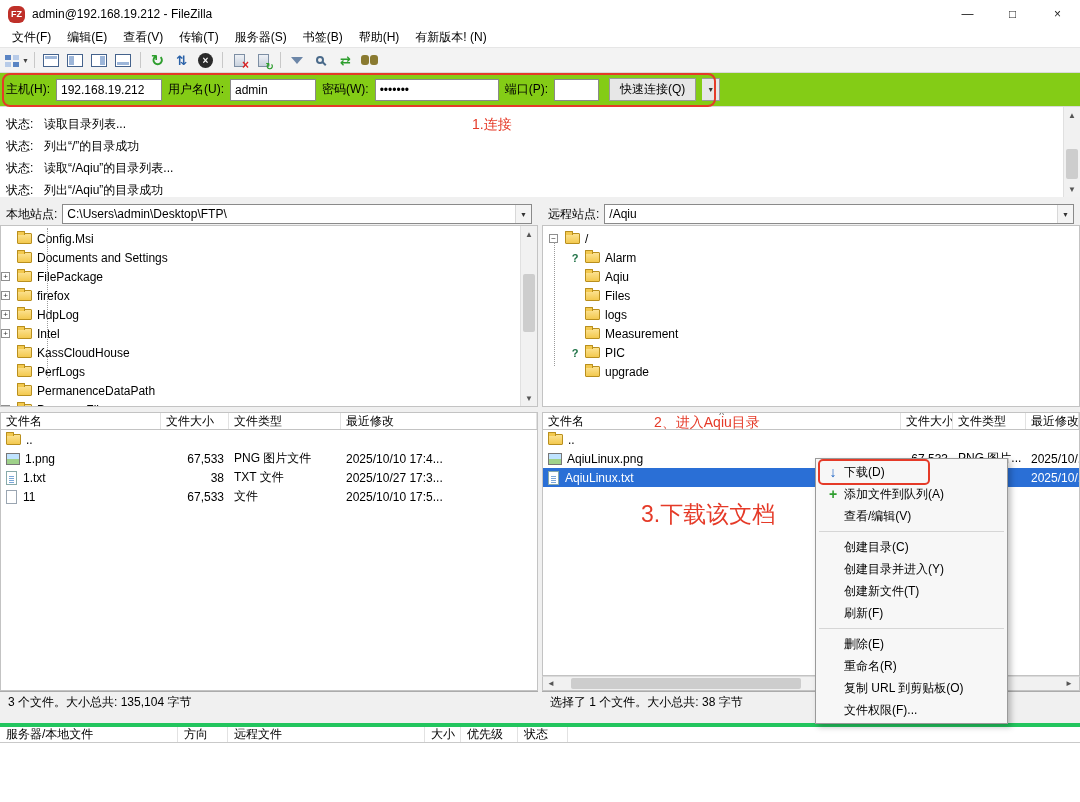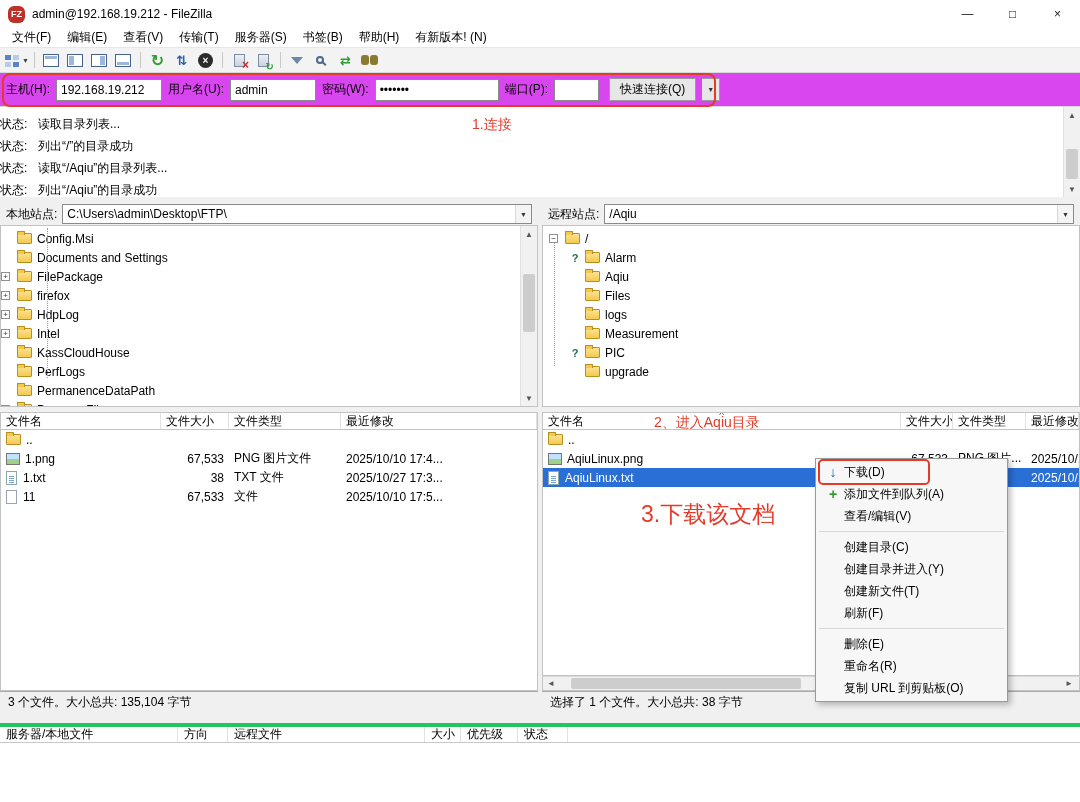--- a/index.html
+++ b/index.html
@@ -41,32 +41,32 @@
   .icn-srv.grn::after{content:"↻";position:absolute;right:-6px;bottom:-6px;color:#2e9e2e;font-weight:bold;font-size:10px}
   .icn-funnel{width:0;height:0;border-left:6px solid transparent;border-right:6px solid transparent;border-top:7px solid #6d87a8}
   .icn-mag{width:8px;height:8px;border:2px solid #4a6a8a;border-radius:50%;position:relative;margin-right:3px}
   .icn-mag::after{content:"";position:absolute;width:2px;height:5px;background:#4a6a8a;right:-3px;bottom:-4px;transform:rotate(-45deg)}
   .g-sync{color:#2e9e2e;font-size:13px;font-weight:bold}
   .icn-bino{position:relative;width:17px;height:10px}
   .icn-bino::before,.icn-bino::after{content:"";position:absolute;top:0;width:8px;height:10px;background:#8a7a30;border-radius:3px}
   .icn-bino::before{left:0}.icn-bino::after{right:0}
 
   
-  .quickbar{height:34px;background:#d946ef;border-bottom:1px solid #d9d9d9;display:flex;align-items:center;
+  .quickbar{height:34px;background:#84cc16;border-bottom:1px solid #d9d9d9;display:flex;align-items:center;
             padding-left:6px;gap:6px}
   .qlabel{white-space:nowrap}
   .qinput{height:22px;border:1px solid #8a8a8a;background:#fff;padding:0 4px;width:106px;
           font-family:"Liberation Sans","DejaVu Sans",sans-serif;font-size:12px}
   .qinput.user{width:86px}.qinput.pass{width:124px}.qinput.port{width:45px}
   .qbtn{height:23px;padding:0 10px;background:#e7e7e7;border:1px solid #9a9a9a;display:flex;align-items:center;margin-left:4px}
   .qbtn-arrow{width:18px;height:23px;border:1px solid #9a9a9a;border-left:none;background:#e7e7e7;
               display:flex;align-items:center;justify-content:center;font-size:7px;color:#333}
 
   
-  .log{height:90px;background:#fff;position:relative;padding:6px 20px 0 0}
+  .log{height:90px;background:#fff;position:relative;padding:6px 20px 0 6px}
   .log-line{height:22px;display:flex;align-items:center;white-space:nowrap}
   .log-label{width:38px;flex:none}
   .vsb{position:absolute;top:0;right:0;bottom:0;width:17px;background:#f1f1f1;border-left:1px solid #e0e0e0;
        font-size:8px;color:#555}
   .sb-btn{height:16px;width:16px;display:flex;align-items:center;justify-content:center}
   .sb-btn.bottom{position:absolute;bottom:0}
   .sb-thumb{position:absolute;left:2px;right:2px;background:#cdcdcd;border-radius:2px}
 
   
   .main{height:605px;padding-top:6px}
@@ -529,20 +529,24 @@
         <span>删除(E)</span>
       </div>
     <div class="ctx-item">
         <span class="ctx-icon"></span>
         <span>重命名(R)</span>
       </div>
     <div class="ctx-item">
         <span class="ctx-icon"></span>
         <span>复制 URL 到剪贴板(O)</span>
       </div>
+    <div class="ctx-item">
+        <span class="ctx-icon"></span>
+        <span>文件权限(F)...</span>
+      </div>
   </div>
 
   <div class="redbox" style="left:2px;top:73px;width:714px;height:34px;border-radius:8px"></div>
   <div class="ann" style="left:472px;top:116px;font-size:14px">1.连接</div>
   <div class="ann" style="left:654px;top:414px;font-size:14px">2、进入Aqiu目录</div>
   <div class="redbox" style="left:818px;top:459px;width:112px;height:26px;border-radius:5px"></div>
   <div class="ann" style="left:641px;top:499px;font-size:23px">3.下载该文档</div>
 
 </div>
 

